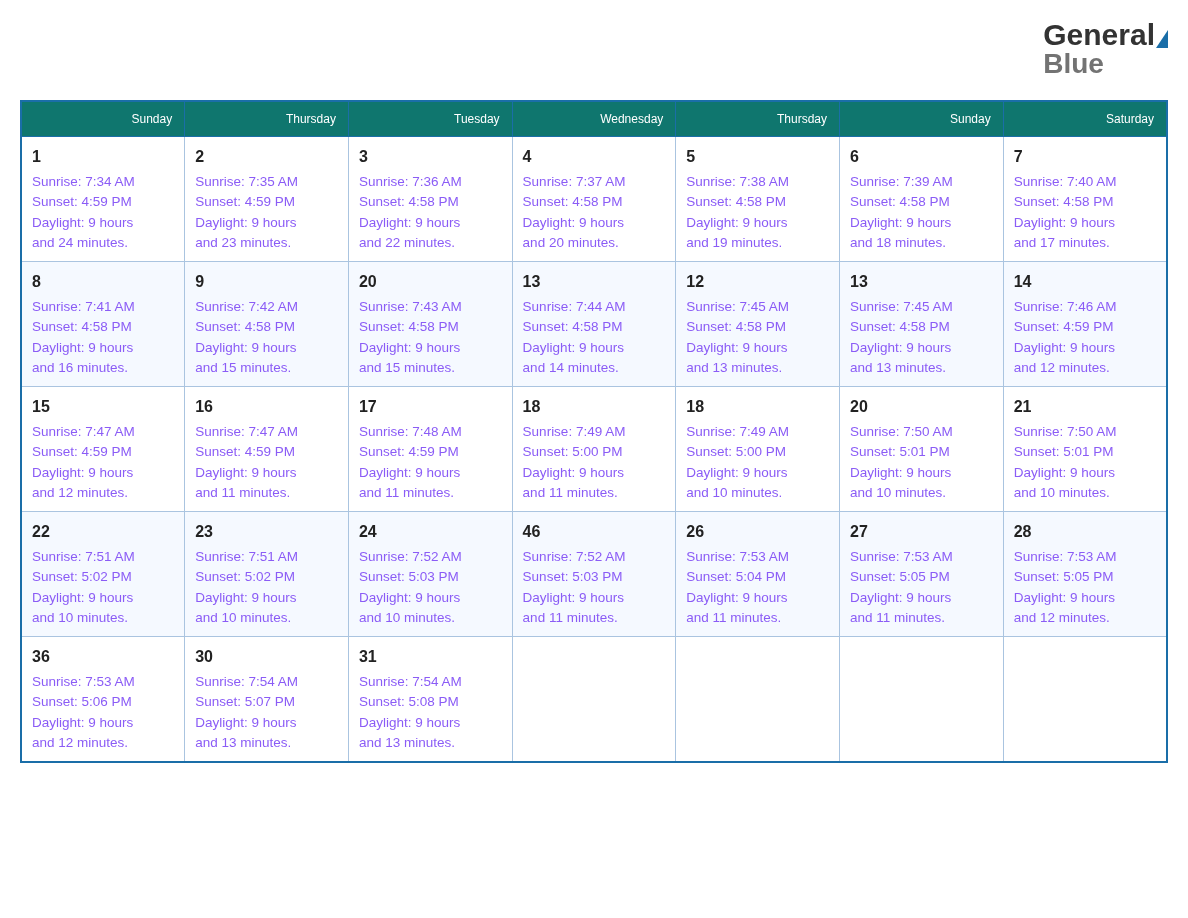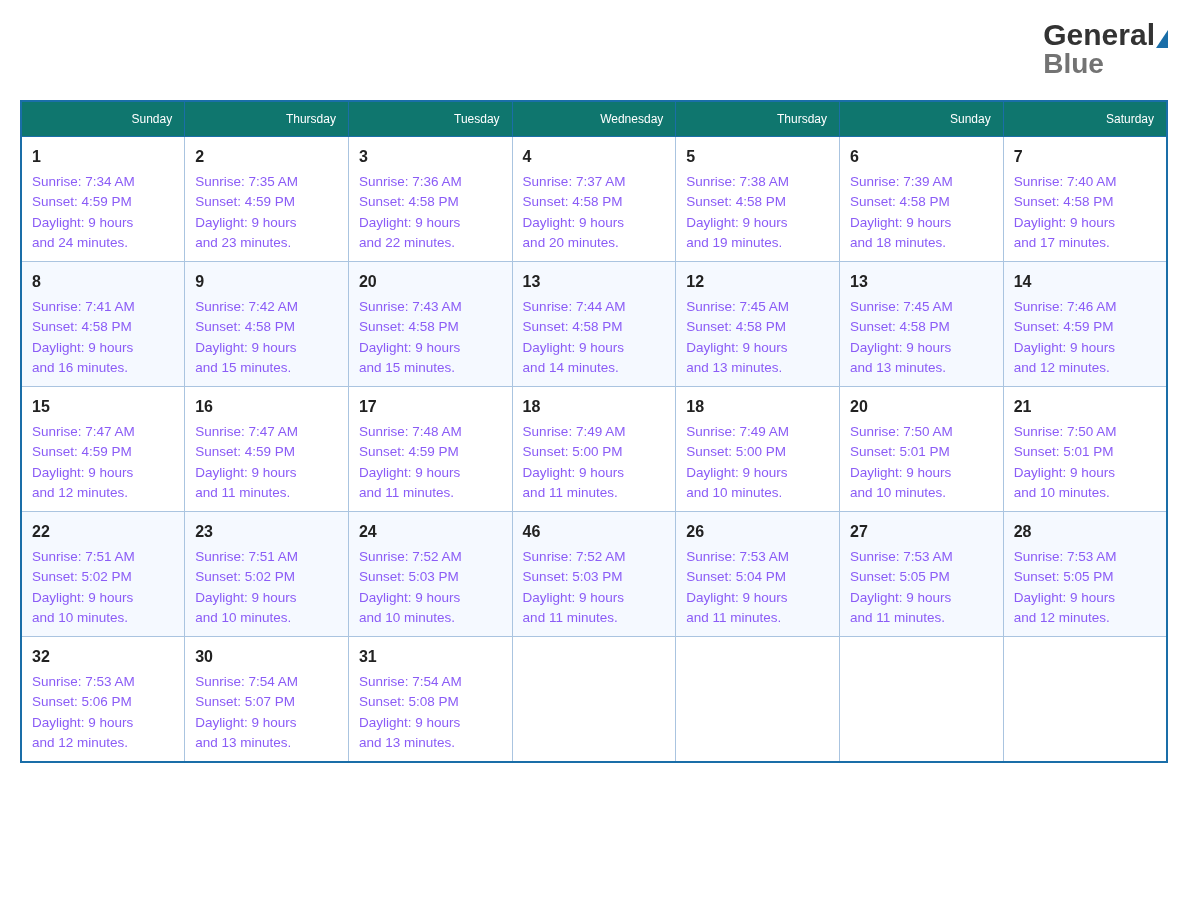--- a/index.html
+++ b/index.html
@@ -224,21 +224,21 @@
         <span class="day-number">27</span>
         <span class="day-info">Sunrise: 7:53 AM<br>Sunset: 5:05 PM<br>Daylight: 9 hours<br>and 11 minutes.</span>
       </td>
         <td>
         <span class="day-number">28</span>
         <span class="day-info">Sunrise: 7:53 AM<br>Sunset: 5:05 PM<br>Daylight: 9 hours<br>and 12 minutes.</span>
       </td>
       </tr>
       <tr>
         <td>
-        <span class="day-number">32</span>
+        <span class="day-number">36</span>
         <span class="day-info">Sunrise: 7:53 AM<br>Sunset: 5:06 PM<br>Daylight: 9 hours<br>and 12 minutes.</span>
       </td>
         <td>
         <span class="day-number">30</span>
         <span class="day-info">Sunrise: 7:54 AM<br>Sunset: 5:07 PM<br>Daylight: 9 hours<br>and 13 minutes.</span>
       </td>
         <td>
         <span class="day-number">31</span>
         <span class="day-info">Sunrise: 7:54 AM<br>Sunset: 5:08 PM<br>Daylight: 9 hours<br>and 13 minutes.</span>
       </td>

